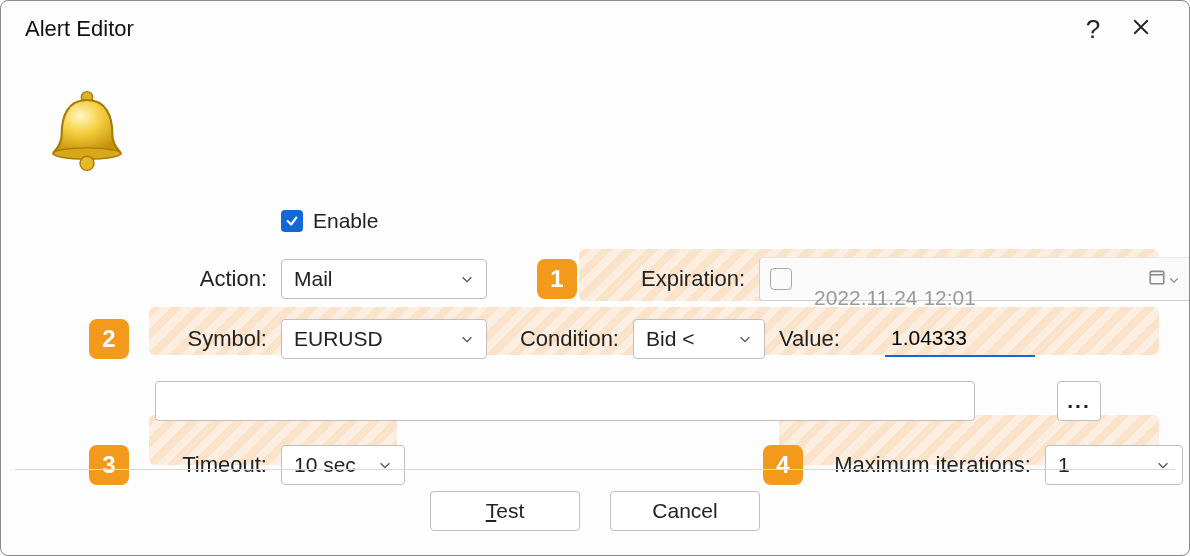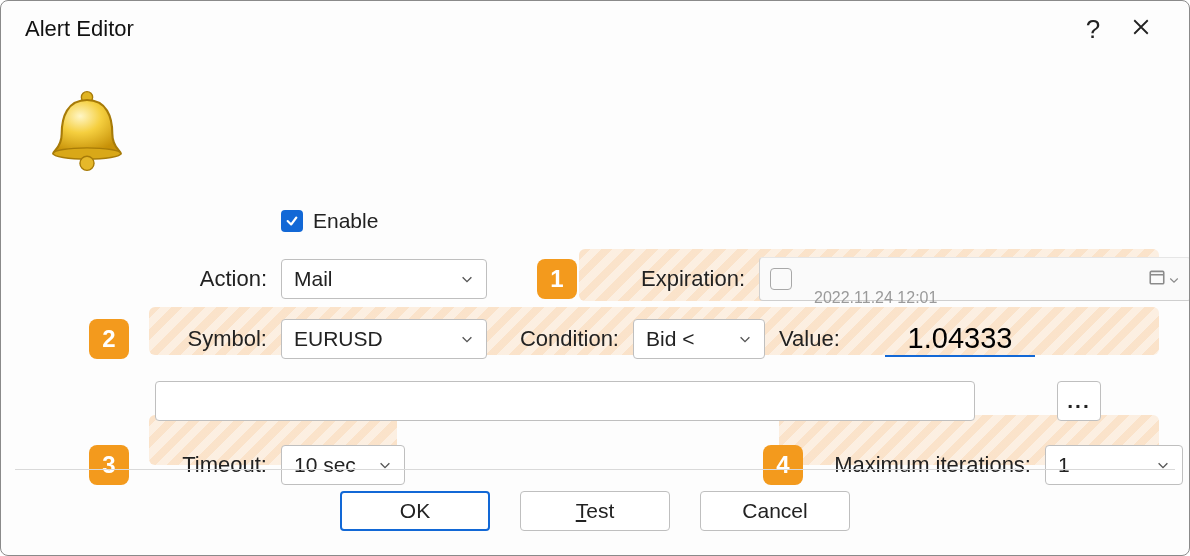--- a/index.html
+++ b/index.html
@@ -181,35 +181,35 @@
     border-top: 1px solid #e6e6e6;
     border-radius: 4px;
     background: #fafafa;
     display:flex;
     align-items:center;
     padding: 0 10px;
     color: #9a9a9a;
     width: 432px;
     gap: 12px;
   }
-  .expiration-box .date-txt { flex:1; font-size:16px;margin-top:38px; }
+  .expiration-box .date-txt { flex:1; font-size:21px;margin-top:38px; }
   .expiration-box .cal-btn {
     display:flex; align-items:center; gap:2px;
     color:#8b8b8b;
   }
 
   .value-input {
     border: none;
     border-bottom: 2px solid #1268d6;
     background: transparent;
     height: 36px;
-    font-size: 29px;
+    font-size: 21px;
     padding: 0 6px;
     width: 150px;
-    text-align: center;
+    text-align: left;
   }
   .dots-btn {
     width: 44px; height: 40px;
     border:1px solid #bfbfbf;
     border-radius:4px;
     background:#fff;
     display:flex;align-items:center;justify-content:center;
     font-weight:700;
     letter-spacing:2px;
   }
@@ -369,23 +369,20 @@
               </svg></span>
         </div>
       </div>
 
     </div>
   </div>
 
   <div class="hr"></div>
 
   <div class="footer">
-    <div class="btn primary">
-      <span>OK</span>
-    </div>
     <div class="btn">
       <span><span class="underline-char">T</span><span>est</span></span>
     </div>
     <div class="btn">
       <span>Cancel</span>
     </div>
   </div>
 
 </div>
 

